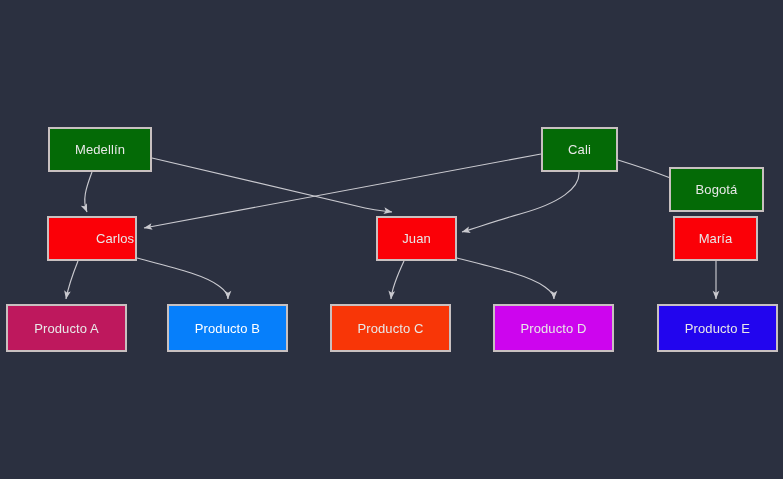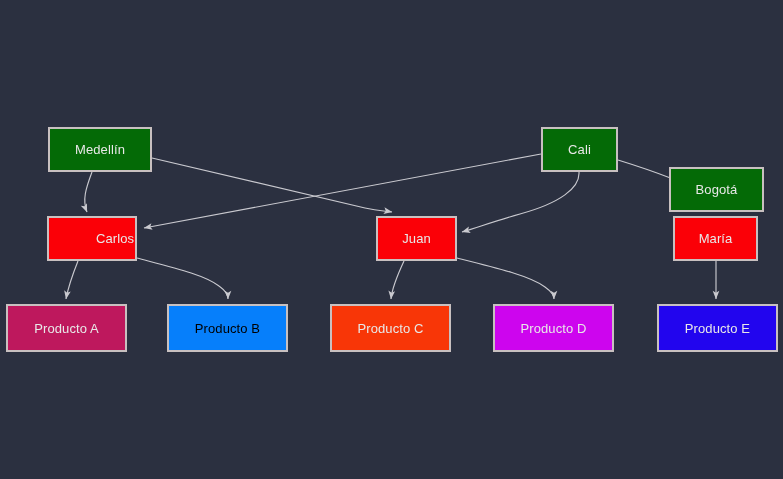--- a/index.html
+++ b/index.html
@@ -92,21 +92,21 @@
       </div>
       <div class="node" style="left: 376px; top: 216px; width: 81px; height: 45px; background: rgb(251, 0, 7); border-color: rgb(200, 192, 192); color: rgb(232, 232, 232);">
         <span class="node-label">Juan</span>
       </div>
       <div class="node" style="left: 673px; top: 216px; width: 85px; height: 45px; background: rgb(251, 0, 7); border-color: rgb(200, 192, 192); color: rgb(232, 232, 232);">
         <span class="node-label">María</span>
       </div>
       <div class="node" style="left: 6px; top: 304px; width: 121px; height: 48px; background: #be185d; border-color: rgb(200, 192, 192); color: rgb(232, 232, 232);">
         <span class="node-label">Producto A</span>
       </div>
-      <div class="node" style="left: 167px; top: 304px; width: 121px; height: 48px; background: rgb(6, 127, 251); border-color: rgb(200, 192, 192); color: #000000;">
+      <div class="node" style="left: 167px; top: 304px; width: 121px; height: 48px; background: rgb(6, 127, 251); border-color: rgb(200, 192, 192); color: #ffffff;">
         <span class="node-label">Producto B</span>
       </div>
       <div class="node" style="left: 330px; top: 304px; width: 121px; height: 48px; background: rgb(248, 54, 7); border-color: rgb(200, 192, 192); color: rgb(232, 232, 232);">
         <span class="node-label">Producto C</span>
       </div>
       <div class="node" style="left: 493px; top: 304px; width: 121px; height: 48px; background: rgb(205, 5, 238); border-color: rgb(200, 192, 192); color: rgb(232, 232, 232);">
         <span class="node-label">Producto D</span>
       </div>
       <div class="node" style="left: 657px; top: 304px; width: 121px; height: 48px; background: rgb(34, 5, 238); border-color: rgb(200, 192, 192); color: rgb(232, 232, 232);">
         <span class="node-label">Producto E</span>

